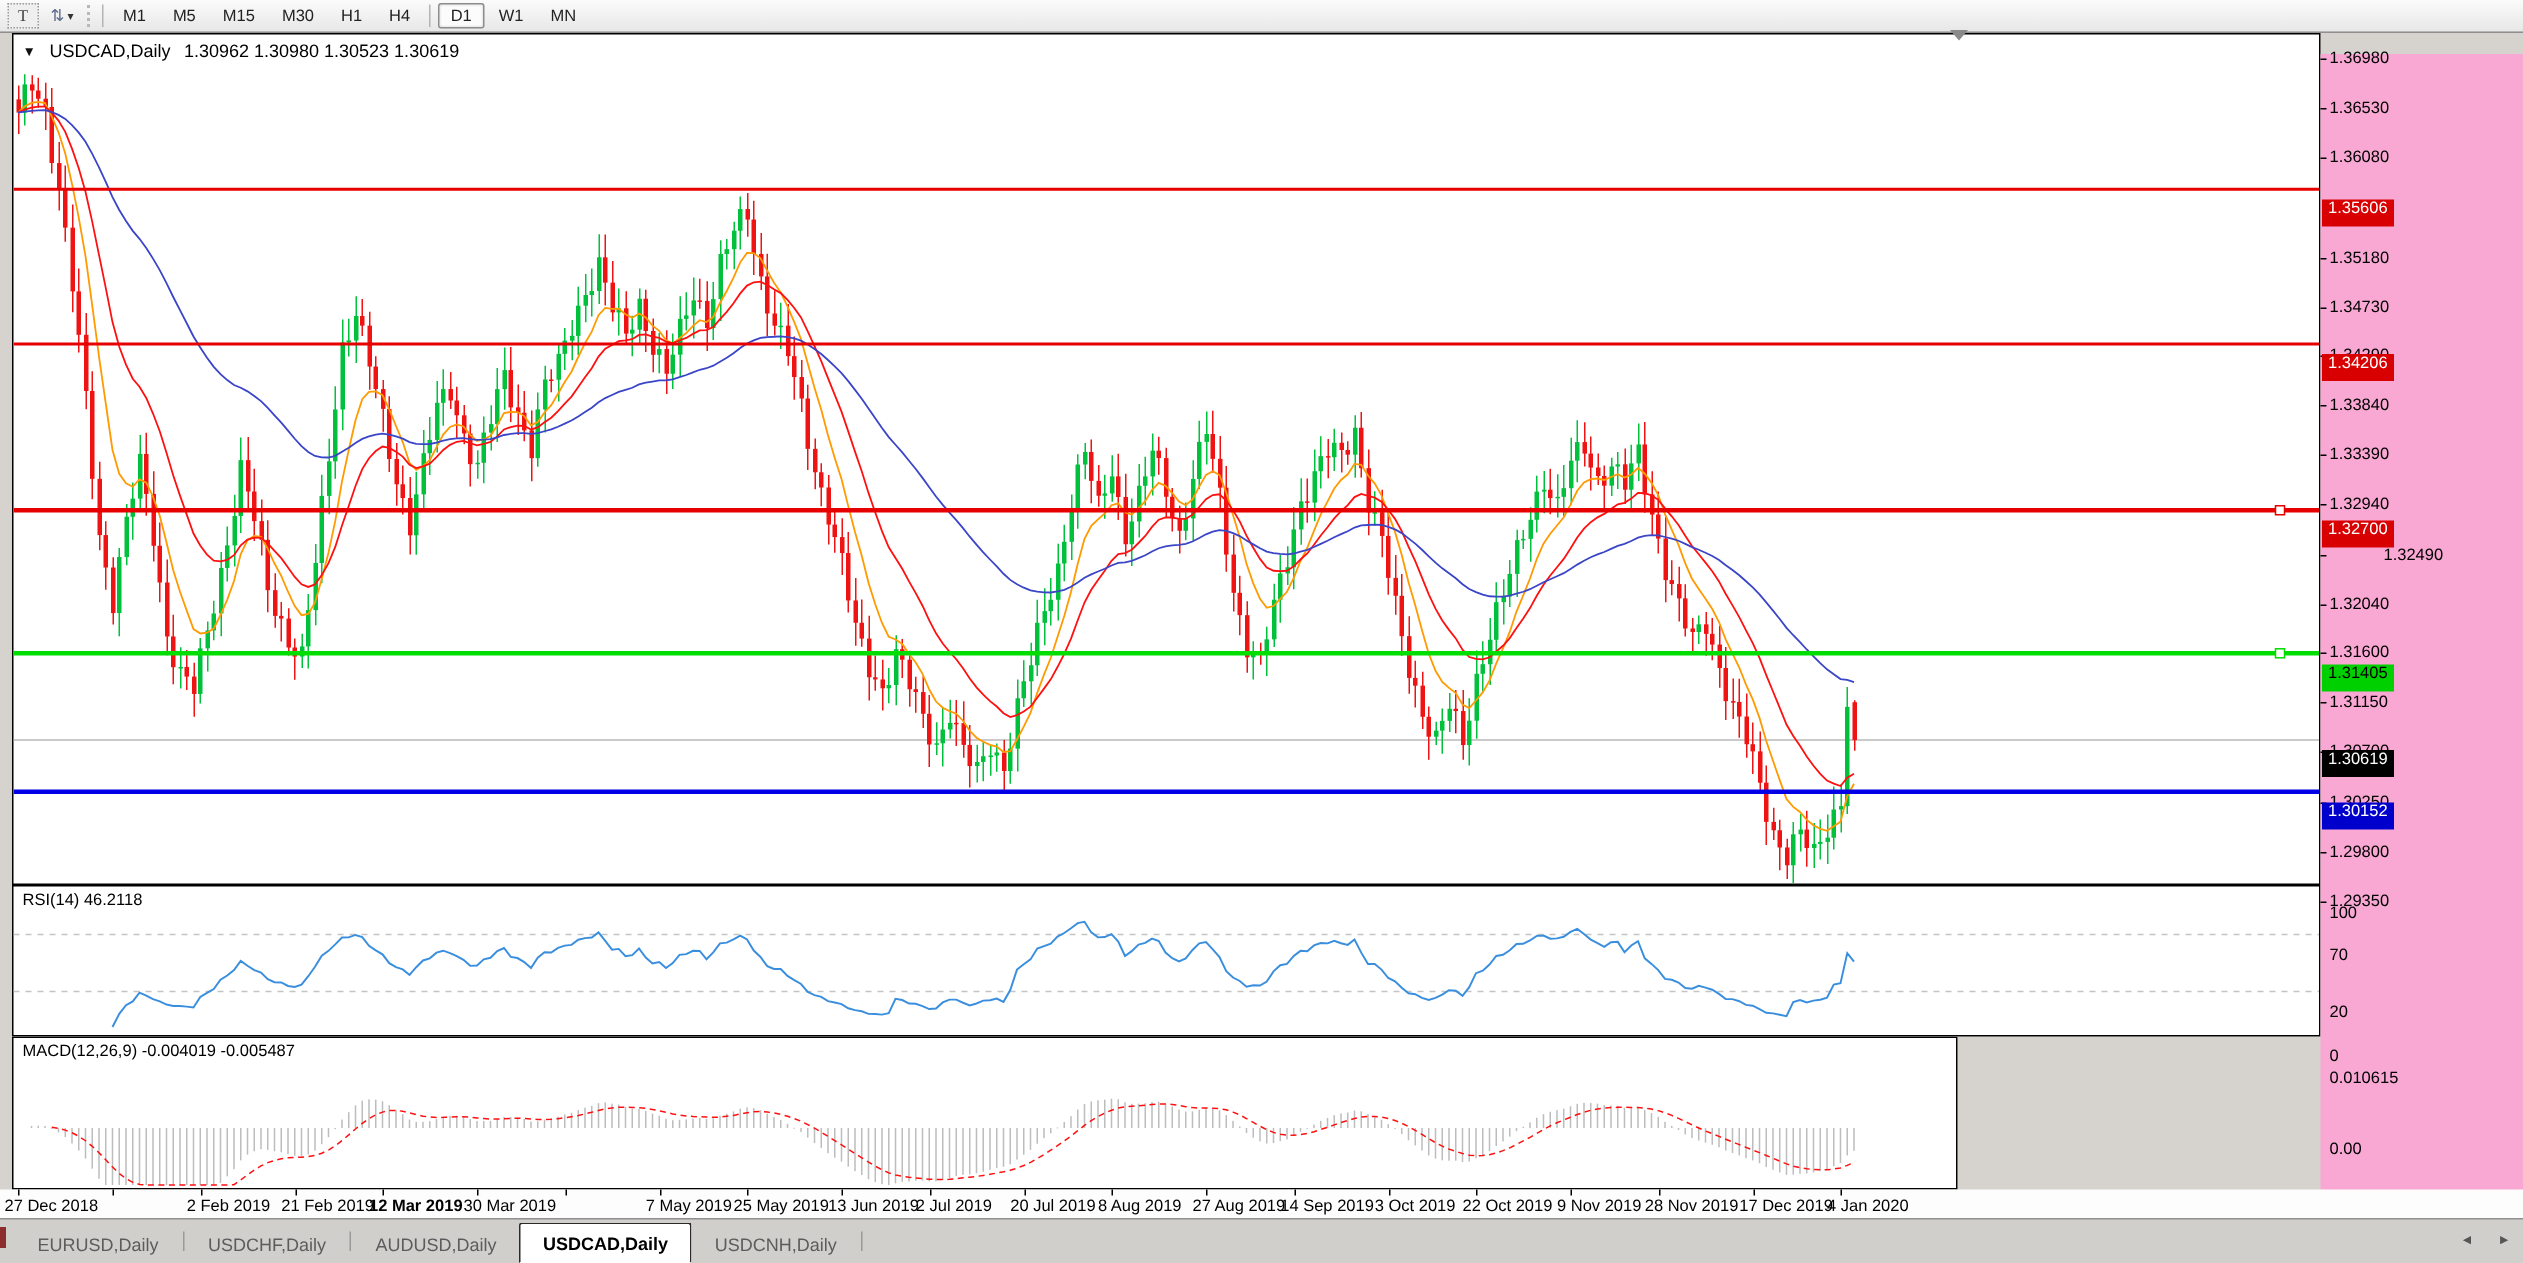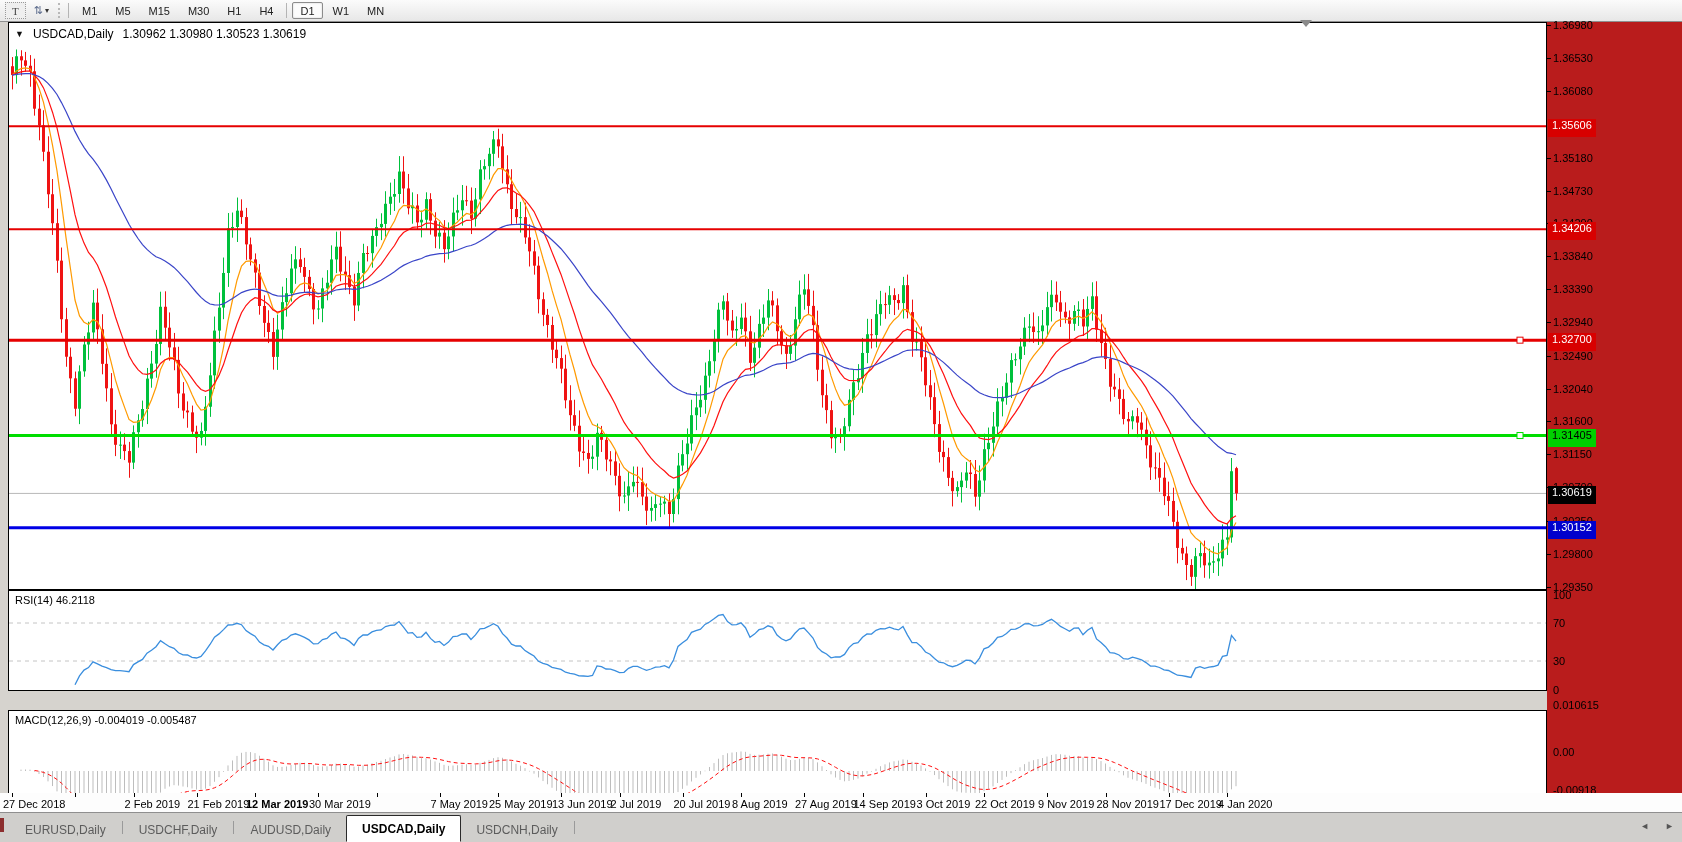--- a/index.html
+++ b/index.html
@@ -34,30 +34,30 @@
   }
   .tf-btn.active{background:#fcfcfc;border:1px solid #8c8c8c;border-radius:2px;box-shadow:inset 0 0 2px #cfcfcf}
   .top-marker{
     position:absolute;left:1300px;top:20px;width:0;height:0;z-index:9;
     border-left:6px solid transparent;border-right:6px solid transparent;border-top:7px solid #8a8a8a;
   }
   
   .panel{position:absolute;background:#fff;border:1px solid #000;box-sizing:border-box}
   #main-panel{left:8px;top:22px;width:1539px;height:568px}
   #rsi-panel{left:8px;top:590px;width:1539px;height:101px}
-  #macd-panel{left:8px;top:710px;width:1539px;height:102px}
+  #macd-panel{left:8px;top:691px;width:1297px;height:102px}
   .panel svg{position:absolute;left:0;top:0}
   .chart-title{
     position:absolute;left:6px;top:4px;font-size:12px;color:#000;z-index:6;
     display:flex;align-items:center;gap:9px;white-space:nowrap;
   }
   .chart-title .marker{font-size:9px;color:#111}
   .ind-label{position:absolute;left:6px;top:3px;font-size:11px;color:#000;z-index:6;white-space:nowrap}
   
-  #axis-col{position:absolute;left:1547px;top:22px;width:135px;height:771px;background:#b91c1c}
+  #axis-col{position:absolute;left:1547px;top:36px;width:135px;height:771px;background:#f9a8d4}
   .price-label{position:absolute;left:6px;font-size:11px;color:#000;white-space:nowrap}
   .tick{position:absolute;left:0;width:4px;height:1px;background:#000}
   .badge{
     position:absolute;left:1px;height:18px;line-height:13px;padding:0 4px;
     font-size:11px;white-space:nowrap;z-index:5;
   }
   
   #date-strip{position:absolute;left:0;top:793px;width:1682px;height:19px;background:#fdfdfd}
   .date-tick{position:absolute;top:0;width:1px;height:4px;background:#000}
   .date-label{position:absolute;top:5px;font-size:11px;color:#000;white-space:nowrap}
@@ -977,21 +977,21 @@
     <div class="price-label" style="top: 162.685px;">1.34730</div>
     <div class="tick" style="top: 201.085px;"></div>
     <div class="price-label" style="top: 195.085px;">1.34290</div>
     <div class="tick" style="top: 234.222px;"></div>
     <div class="price-label" style="top: 228.222px;">1.33840</div>
     <div class="tick" style="top: 267.359px;"></div>
     <div class="price-label" style="top: 261.359px;">1.33390</div>
     <div class="tick" style="top: 300.496px;"></div>
     <div class="price-label" style="top: 294.496px;">1.32940</div>
     <div class="tick" style="top: 333.633px;"></div>
-    <div class="price-label" style="top: 327.633px;">1.32490</div>
+    <div class="price-label" style="top: 327.633px; margin-left: 36px;">1.32490</div>
     <div class="tick" style="top: 366.77px;"></div>
     <div class="price-label" style="top: 360.77px;">1.32040</div>
     <div class="tick" style="top: 399.171px;"></div>
     <div class="price-label" style="top: 393.171px;">1.31600</div>
     <div class="tick" style="top: 432.308px;"></div>
     <div class="price-label" style="top: 426.308px;">1.31150</div>
     <div class="tick" style="top: 465.445px;"></div>
     <div class="price-label" style="top: 459.445px;">1.30700</div>
     <div class="tick" style="top: 498.582px;"></div>
     <div class="price-label" style="top: 492.582px;">1.30250</div>
@@ -1000,21 +1000,21 @@
     <div class="tick" style="top: 564.856px;"></div>
     <div class="price-label" style="top: 558.856px;">1.29350</div>
     <div class="badge" style="top: 97.1782px; background: rgb(216, 0, 0); color: rgb(255, 255, 255);">1.35606</div>
     <div class="badge" style="top: 200.271px; background: rgb(216, 0, 0); color: rgb(255, 255, 255);">1.34206</div>
     <div class="badge" style="top: 311.169px; background: rgb(216, 0, 0); color: rgb(255, 255, 255);">1.32700</div>
     <div class="badge" style="top: 406.53px; background: rgb(0, 208, 0); color: rgb(0, 0, 0);">1.31405</div>
     <div class="badge" style="top: 498.798px; background: rgb(0, 0, 204); color: rgb(255, 255, 255);">1.30152</div>
     <div class="badge" style="top: 464.409px; background: rgb(0, 0, 0); color: rgb(255, 255, 255);">1.30619</div>
     <div class="price-label" style="top: 566.5px;">100</div>
     <div class="price-label" style="top: 595px;">70</div>
-    <div class="price-label" style="top: 633px;">30</div>
+    <div class="price-label" style="top: 633px;">20</div>
     <div class="price-label" style="top: 661.5px;">0</div>
     <div class="price-label" style="top: 677.031px;">0.010615</div>
     <div class="price-label" style="top: 724px;">0.00</div>
     <div class="price-label" style="top: 762px;">-0.00918</div>
   </div>
 
 <div id="date-strip">
     <div class="date-tick" style="left: 12px;"></div>
     <div class="date-label" style="left: 3px;">27 Dec 2018</div>
     <div class="date-tick" style="left: 75px;"></div>

